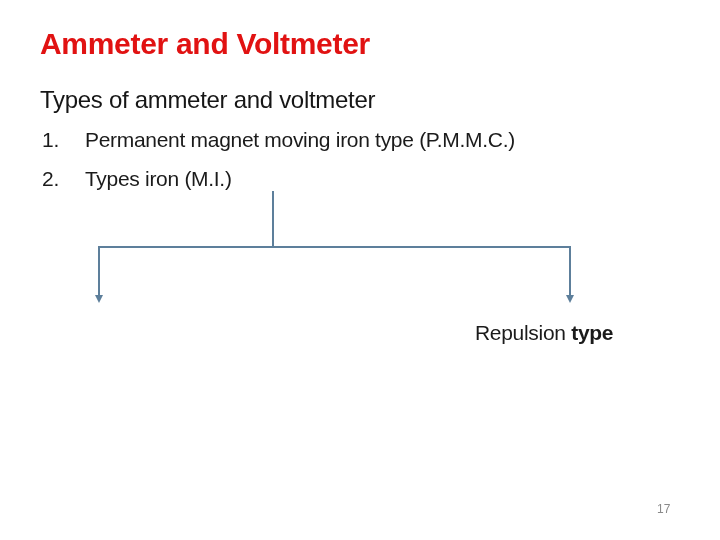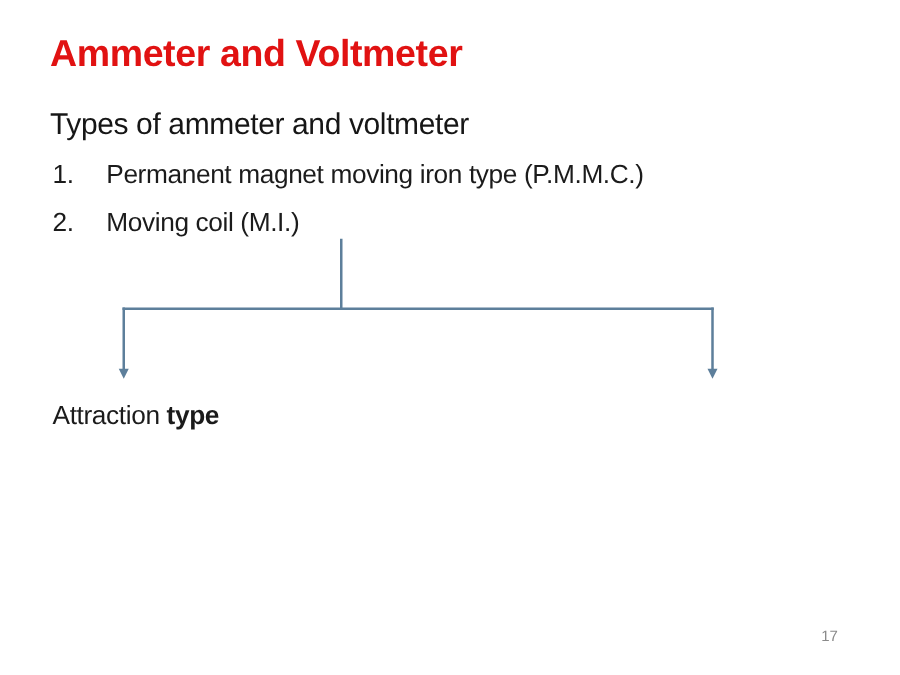--- a/index.html
+++ b/index.html
@@ -129,29 +129,29 @@
 
   <h2 class="subtitle">Types of ammeter and voltmeter</h2>
 
   <div class="type-list">
     <div class="row">
       <span class="num">1.</span>
       <span class="txt">Permanent magnet moving iron type (P.M.M.C.)</span>
     </div>
     <div class="row">
       <span class="num">2.</span>
-      <span class="txt">Moving coil (M.I.)</span>
+      <span class="txt">Types iron (M.I.)</span>
     </div>
   </div>
 
   <div class="line stem"></div>
   <div class="line hbar"></div>
   <div class="line arm-left"></div>
   <div class="line arm-right"></div>
   <div class="arrowhead left"></div>
   <div class="arrowhead right"></div>
 
-  <div class="branch-label attraction"><span>Attraction</span> <span class="emph">type</span></div>
 
+  <div class="branch-label repulsion"><span>Repulsion</span> <span class="emph">type</span></div>
 
   <div class="page-number">17</div>
 
 </div>
 
 </body></html>

